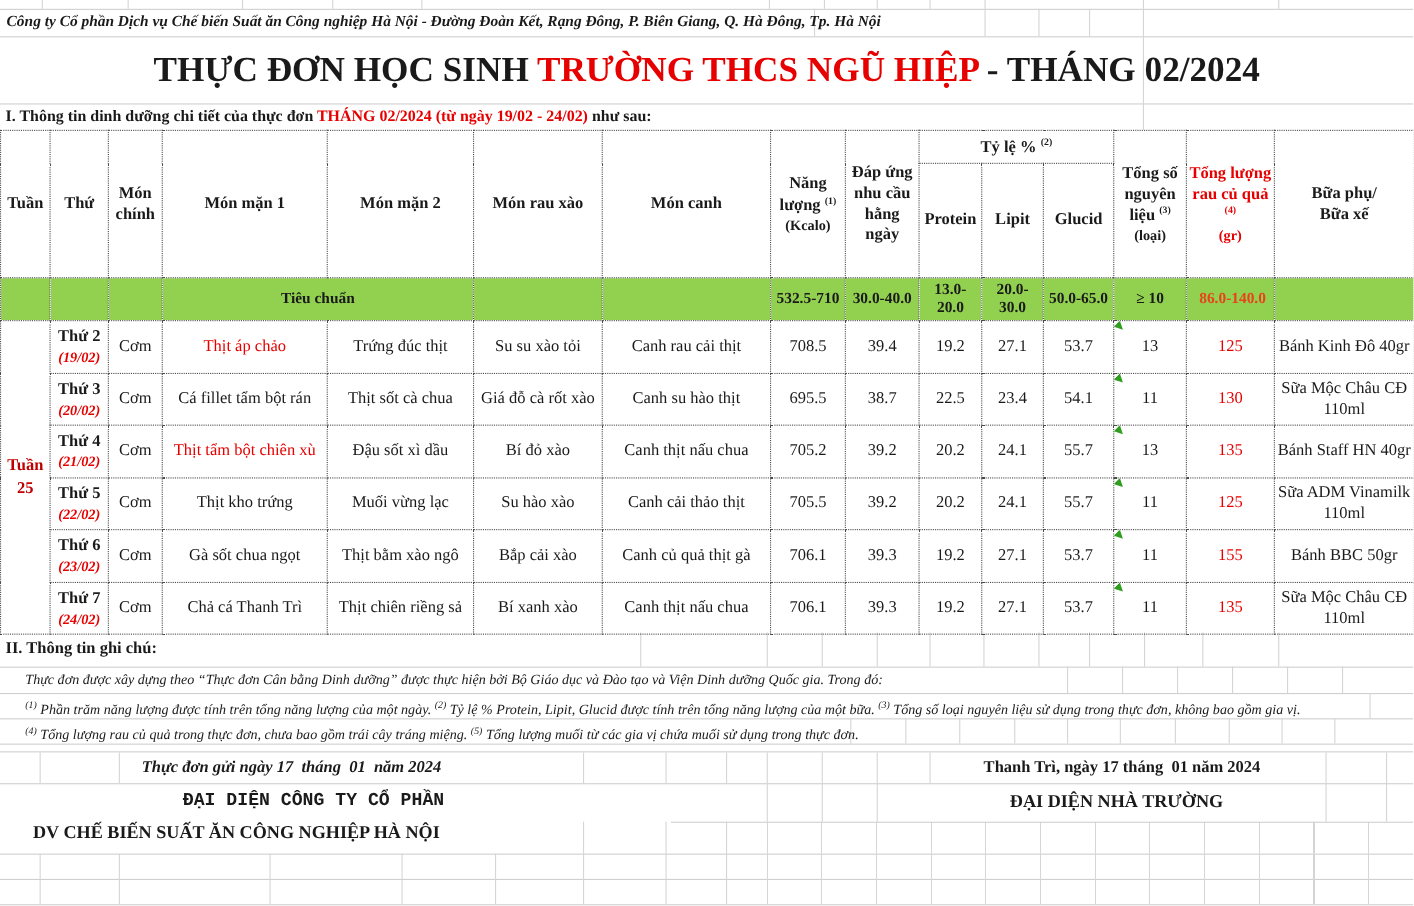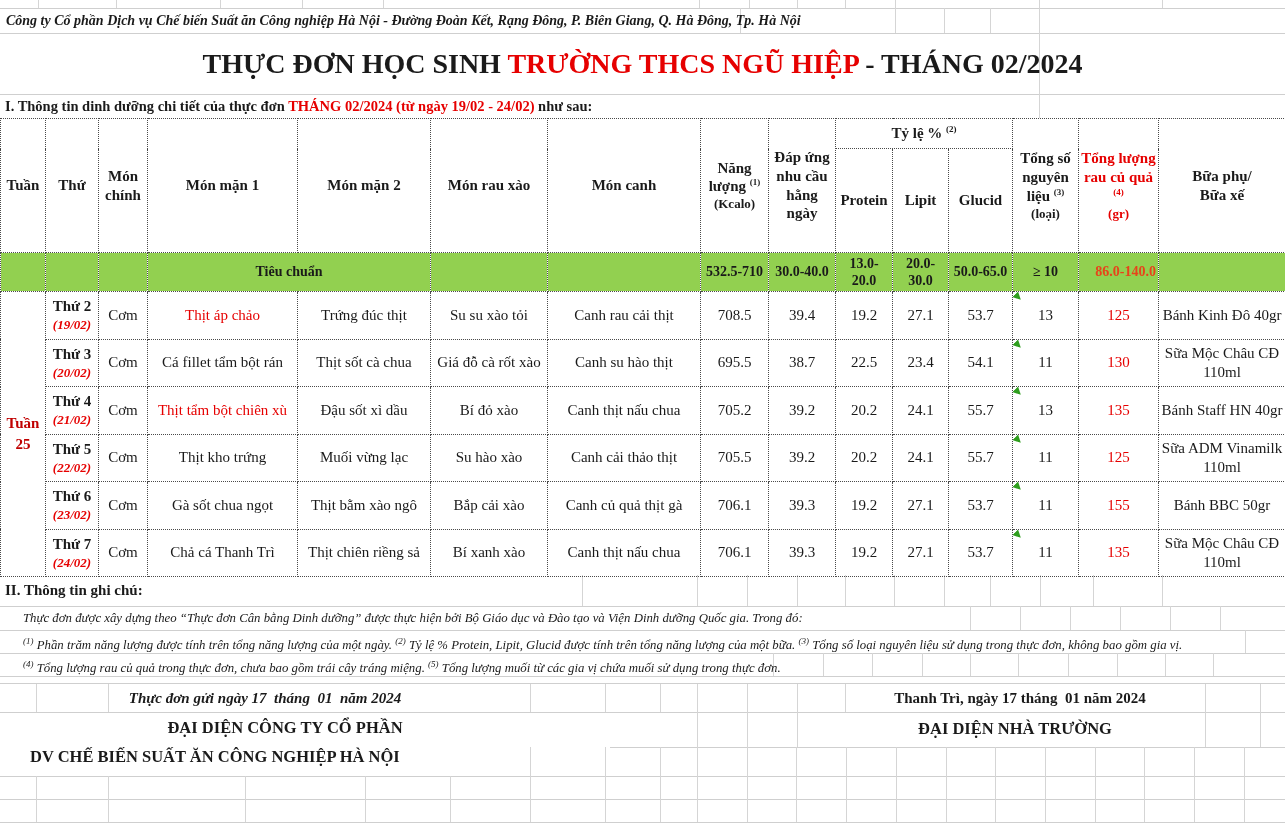--- a/index.html
+++ b/index.html
@@ -5,56 +5,56 @@
   html,body{margin:0;padding:0;background:#fff;}
   .page{position:relative;width:1285px;height:824px;background:#ffffff;overflow:hidden;
         font-family:"Liberation Serif","DejaVu Serif",serif;color:#1a1a1a;}
   
   .h{position:absolute;height:1px;background:#cfcfcf;}
   .v{position:absolute;width:1px;background:#d5d5d5;}
   
   .company{position:absolute;top:8px;left:0;width:1285px;height:25px;line-height:25px;
            font-style:italic;font-weight:bold;font-size:14px;padding-left:6px;box-sizing:border-box;}
   .title{position:absolute;top:33px;left:0;width:1285px;height:61px;line-height:61px;
-         text-align:center;font-weight:bold;font-size:28px;}
+         text-align:center;font-weight:bold;font-size:32px;}
   .title .red{color:#e60000;}
   .sec1{position:absolute;top:94px;left:0;width:1285px;height:24px;line-height:24px;
         font-weight:bold;font-size:14.5px;padding-left:5px;box-sizing:border-box;}
   .sec1 .red{color:#e60000;}
   
   table.menu{position:absolute;top:118px;left:0;width:1285px;border-collapse:collapse;table-layout:fixed;}
   table.menu td{border:1px dotted #4a4a4a;text-align:center;vertical-align:middle;
                 padding:0 2px;font-size:15px;line-height:1.25;overflow:hidden;}
   tr.hdr td{font-weight:bold;margin-top:10px;}
   .unit{font-size:13px;font-weight:bold;}
   sup{font-size:9px;}
   .redtxt{color:#e60000;}
   tr.std td{background:#92d050;font-weight:bold;font-size:14px;height:38px;}
-  tr.std td.stdveg{color:#e8431a;text-align:right;padding-left:6px;}
+  tr.std td.stdveg{color:#e8431a;text-align:center;padding-left:6px;}
   tr.drow{height:47.5px;}
   .week div{color:#c00000;font-weight:bold;font-size:15px;line-height:21px;}
   .day{font-weight:bold;font-size:15px;line-height:19px;}
   .ddate{color:#e60000;font-weight:bold;font-style:italic;font-size:13px;line-height:17px;}
   td.snack{font-size:14px;line-height:1.3;}
   td.ing{position:relative;}
   .tri{position:absolute;top:1px;left:1px;width:8px;height:8px;background:#2f9e1e;
        clip-path:polygon(0 0,100% 50%,0 100%);transform:rotate(45deg);}
   
   .notes-head{position:absolute;top:575px;left:0;width:1285px;height:31px;line-height:31px;
               font-weight:bold;font-size:15px;padding-left:5px;box-sizing:border-box;}
   .note{position:absolute;left:0;width:1285px;font-style:italic;font-size:12.8px;
         padding-left:5px;box-sizing:border-box;margin-left:18px;}
   .note sup{font-size:9px;font-style:italic;}
   
   .fdate-l{position:absolute;top:684px;left:55px;width:420px;height:28px;line-height:28px;
            text-align:center;font-weight:bold;font-style:italic;font-size:15px;white-space:pre;}
   .fdate-r{position:absolute;top:684px;left:855px;width:330px;height:28px;line-height:28px;
            text-align:center;font-weight:bold;font-size:15px;white-space:pre;}
   .frep1{position:absolute;top:713px;left:100px;width:370px;height:30px;line-height:30px;
-         text-align:center;font-weight:bold;font-size:16.5px;}
+         text-align:center;font-weight:bold;font-size:16.5px;font-family:Liberation Mono, monospace;}
   .frep-r{position:absolute;top:713px;left:820px;width:390px;height:32px;line-height:32px;
           text-align:center;font-weight:bold;font-size:16.5px;}
   .frep2{position:absolute;top:742px;left:30px;width:480px;height:30px;line-height:30px;
          text-align:left;font-weight:bold;font-size:16.5px;}
   .gridband{position:absolute;background-image:repeating-linear-gradient(to right,#d5d5d5 0,#d5d5d5 1px,transparent 1px,transparent 49.7px);}
 </style>
 </head>
 <body>
 
 <div class="page">

